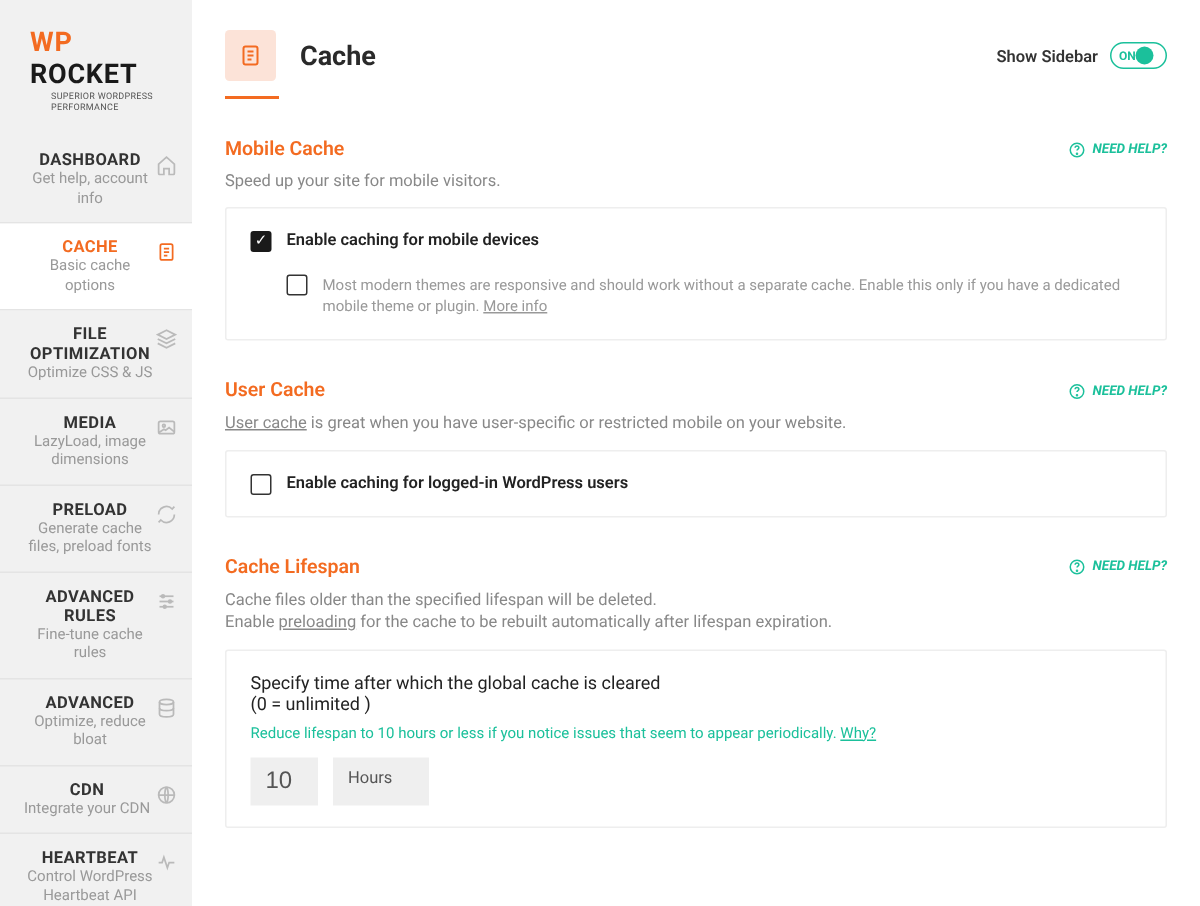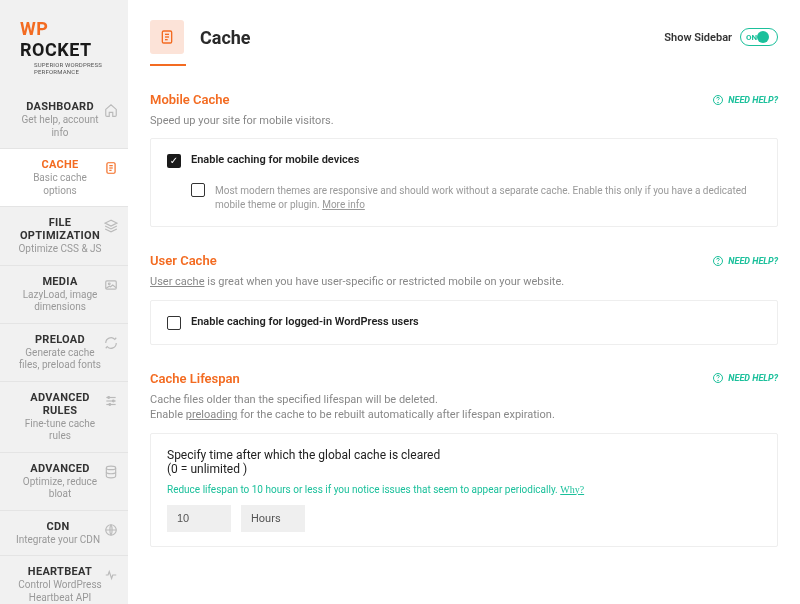--- a/index.html
+++ b/index.html
@@ -51,23 +51,23 @@
     .checkbox.unchecked { border: 1.5px solid #333; border-radius: 2px; }
     .checkbox.checked { background: #1a1a1a; border-radius: 2px; color: #fff; font-size: 10px; line-height: 1; }
     .check-label { font-size: 11px; font-weight: 600; color: #222; }
     .check-body { display: flex; flex-direction: column; }
     .check-sub { font-size: 10px; color: #999; line-height: 1.4; margin-top: 2px; }
     .check-sub .ul { text-decoration: underline; }
     .nested { margin-top: 14px; margin-left: 24px; }
     
     .card-title { font-size: 12px; font-weight: 400; color: #222; margin-bottom: 8px; }
     .card-hint { font-size: 10px; color: #1bc09b; margin-bottom: 10px; }
-    .card-hint a { color: #1bc09b; text-decoration: underline; font-family: Liberation Serif, serif; }
+    .card-hint a { color: #1bc09b; text-decoration: underline; }
     .lifespan-inputs { display: flex; gap: 10px; }
-    .input-box { background: #efefef; border: none; padding: 7px 10px; font-size: 11px; color: #555; width: 64px; text-align: left; }
+    .input-box { background: #efefef; border: none; padding: 7px 10px; font-size: 16px; color: #555; width: 45px; text-align: left; }
     .select-box { background: #efefef; border: none; padding: 7px 10px; font-size: 11px; color: #555; width: 64px; }
     
   </style>
 </head>
 <body>
 
 <div class="app">
 
   <aside class="sidebar">
     <div class="logo">

